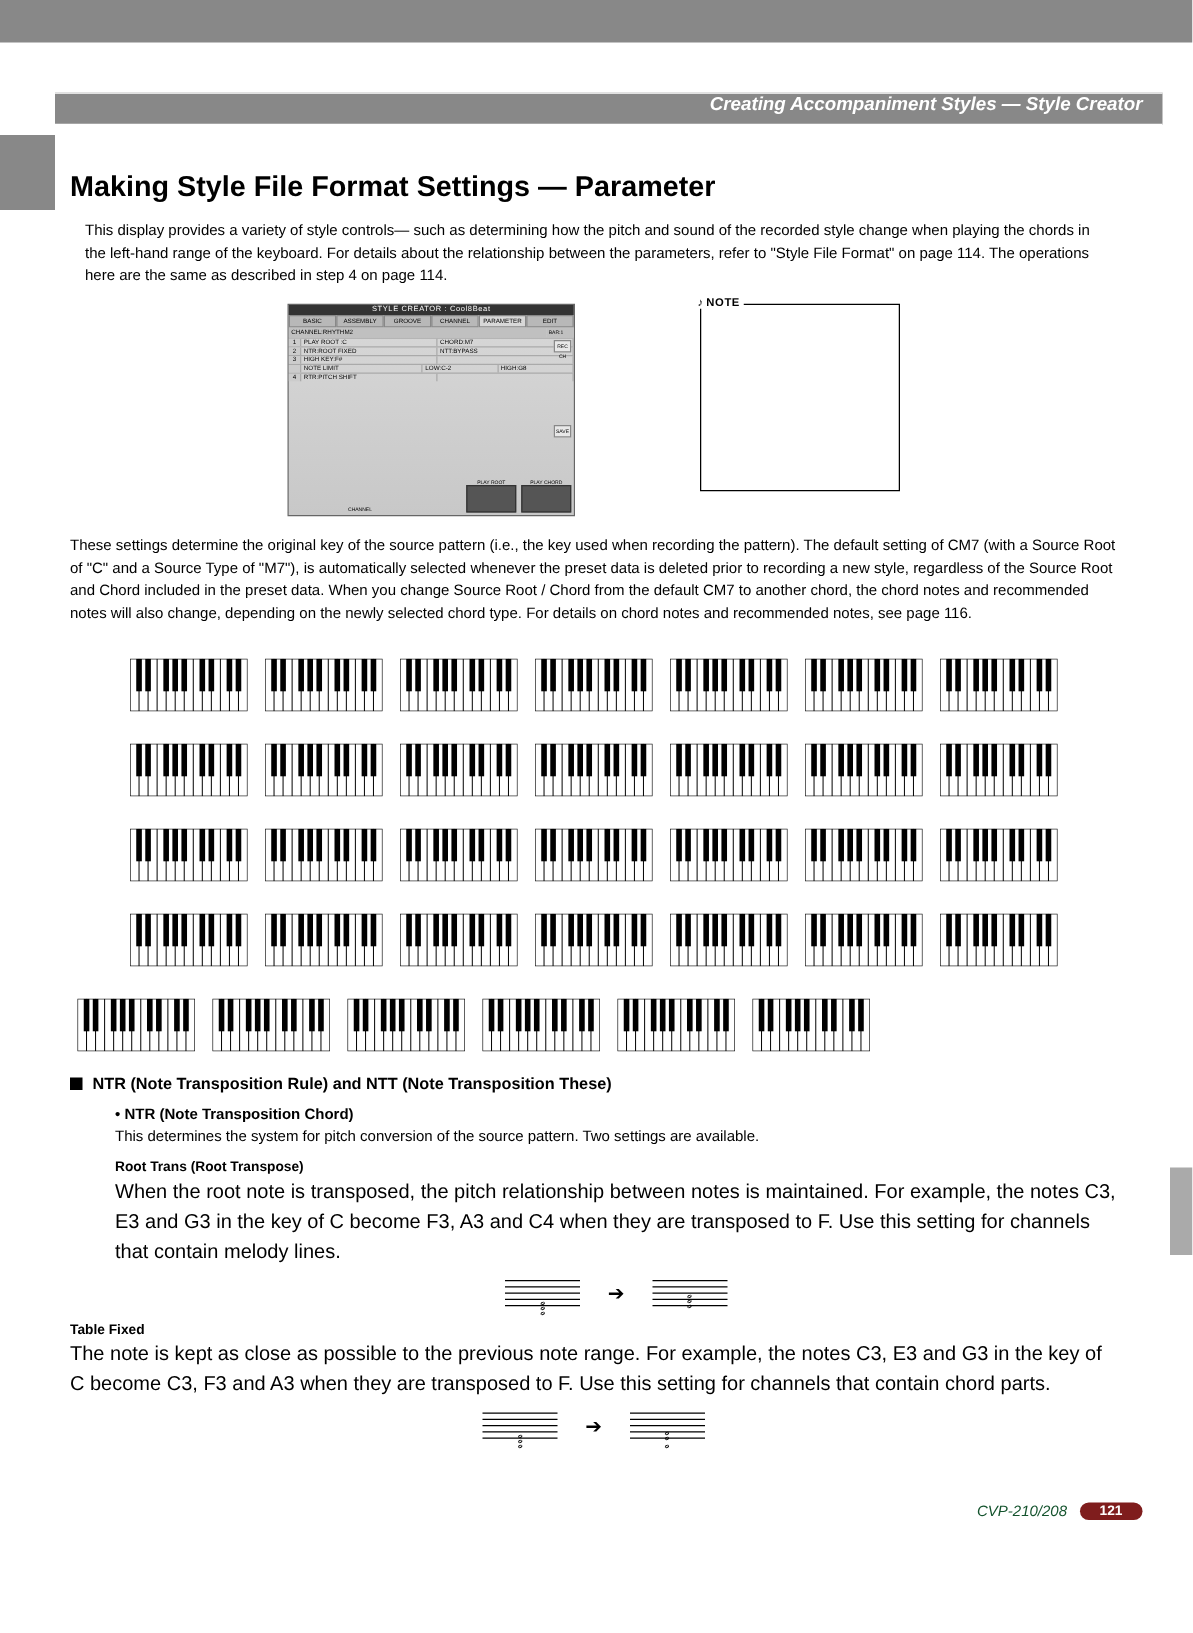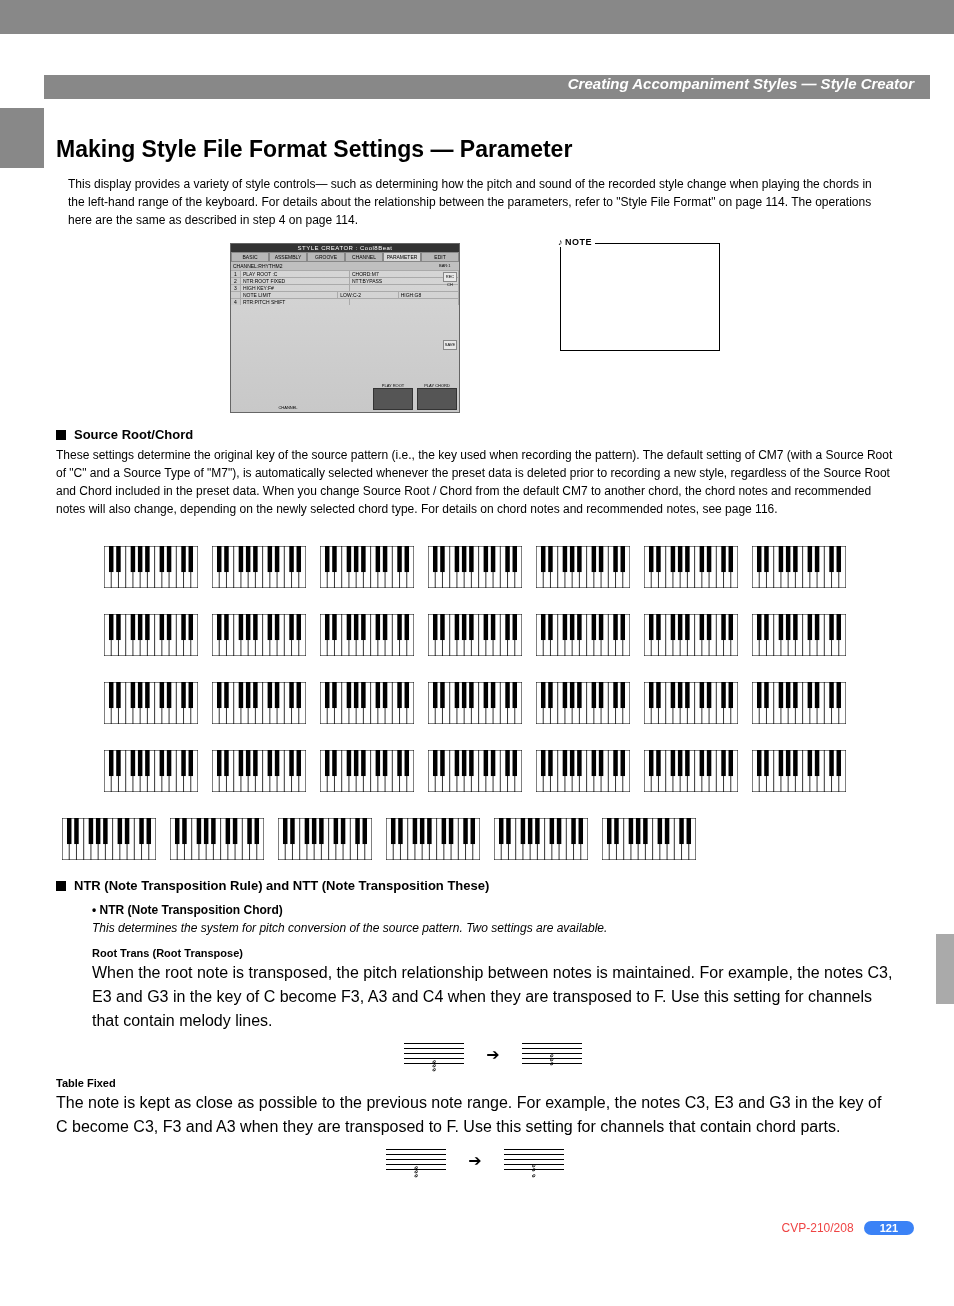--- a/index.html
+++ b/index.html
@@ -41,51 +41,51 @@
   .sc-tab.active { background:#d8d8d8; }
   .sc-sub { font-size:5px; padding:1px 2px; background:#c0c0c0; }
   .sc-row { display:flex; font-size:5px; border-top:1px solid #aaa; }
   .sc-cell-n { width:10px; text-align:center; border-right:1px solid #aaa; background:#ccc; }
   .sc-cell { flex:1; padding:0 2px; border-right:1px solid #aaa; white-space:nowrap; overflow:hidden; }
   .sc-side-btn { position:absolute; right:2px; width:14px; height:10px; font-size:4px; background:#e8e8e8; border:1px solid #888; text-align:center; line-height:8px;}
   .sc-lower { position:absolute; bottom:2px; left:2px; right:2px; display:flex; gap:4px; align-items:flex-end; font-size:4px;}
   .sc-lbl { flex:1; text-align:center;}
   .sc-drop { width:40px; height:22px; background:#555; border:1px solid #333; }
   .note-box {
-    width: 160px; height: 108px; border: 1px solid #000; position: relative; padding-top:6px;
+    width: 160px; height: 150px; border: 1px solid #000; position: relative; padding-top:6px;
   }
   .note-badge {
     position: absolute; top: -7px; left: -6px;
     font-size: 9px; font-weight: 700; letter-spacing: 0.5px;
     background: #fff; padding: 0 3px;
   }
   .note-badge .music { font-style: italic; margin-right:2px; }
   .sec-h { display:flex; align-items:center; gap:8px; margin-top:8px; }
   .sq { width:10px; height:10px; background:#000; display:inline-block; }
   .sec-title { font-weight:700; font-size:13px; }
   .sec-body { font-size:12px; line-height:1.5; margin-top:4px; }
   .kb-area { margin: 20px 0 10px; }
   .kb-row { display:flex; gap:14px; justify-content:center; margin-bottom:18px; }
   .kb-row.last { justify-content:flex-start; padding-left:6px; gap:14px;}
   .kb { width: 94px; }
   .kb svg { display:block; }
   .kb-label { text-align:center; font-size:6px; margin-bottom:1px; color:#000; height:7px; }
   .sub-h { font-weight:700; font-size:12px; margin-top:10px; margin-left:36px; }
-  .sub-b { font-size:12px; line-height:1.5; margin-left:36px; margin-top:2px;font-style:italic; }
+  .sub-b { font-size:12px; line-height:1.5; margin-left:36px; margin-top:2px; }
   .para-h { font-weight:700; font-size:11px; margin-top:10px; }
   .para-b { font-size:16px; line-height:1.5; margin-top:2px; }
   .indent1 { margin-left: 0; }
   .notation-row { display:flex; justify-content:center; align-items:center; gap:22px; margin:8px 0; }
   .arrow { font-size:16px; }
   .staff { position:relative; width:60px; height:26px; }
   .staff .line { position:absolute; left:0; right:0; height:1px; background:#000; }
   .staff .glyph { position:absolute; left:50%; transform:translateX(-50%); font-size:14px; line-height:1; }
   .footer { display:flex; justify-content:flex-end; align-items:center; gap:10px; padding: 10px 40px 24px; }
-  .model { font-size:12px; color:#ef4444; }
-  .pagenum { background:#3b82f6; color:#fff; border-radius:9px; padding:1px 16px; font-size:11px; font-weight:700; }
+  .model { font-style:italic; font-size:12px; color:#14532d; }
+  .pagenum { background:#7f1d1d; color:#fff; border-radius:9px; padding:1px 16px; font-size:11px; font-weight:700; }
   .right-gray-tab { position:absolute; right:0; top:860px; width:18px; height:70px; background:#aaa; }
 </style>
 </head>
 <body>
 
 <div class="top-gray"></div>
 <div class="page">
 <div class="side-gray"></div>
 <div class="right-gray-tab"></div>
 
@@ -155,24 +155,20 @@
       </div>
     </div>
 
     <div class="note-box">
       <div class="note-badge">
         <span class="music">♪</span><span>NOTE</span>
       </div>
     </div>
   </div>
 
-  <div class="sec-h">
-    <span class="sq"></span>
-    <span class="sec-title">Source Root/Chord</span>
-  </div>
   <div class="sec-body">These settings determine the original key of the source pattern (i.e., the key used when recording the pattern). The default setting of CM7 (with a Source Root of "C" and a Source Type of "M7"), is automatically selected whenever the preset data is deleted prior to recording a new style, regardless of the Source Root and Chord included in the preset data. When you change Source Root / Chord from the default CM7 to another chord, the chord notes and recommended notes will also change, depending on the newly selected chord type. For details on chord notes and recommended notes, see page 116.</div>
 
   <div class="kb-area">
     <div id="kb-rows">
           <div class="kb-row">
             <div class="kb">
               <div class="kb-label"></div>
               <svg viewBox="0 0 94 42" width="94" height="42">
                 <rect x="0" y="0" width="94" height="42" fill="#fff" stroke="#000"></rect>
                 <line x1="7.230769230769231" y1="0" x2="7.230769230769231" y2="42" stroke="#000" stroke-width="0.8"></line>

